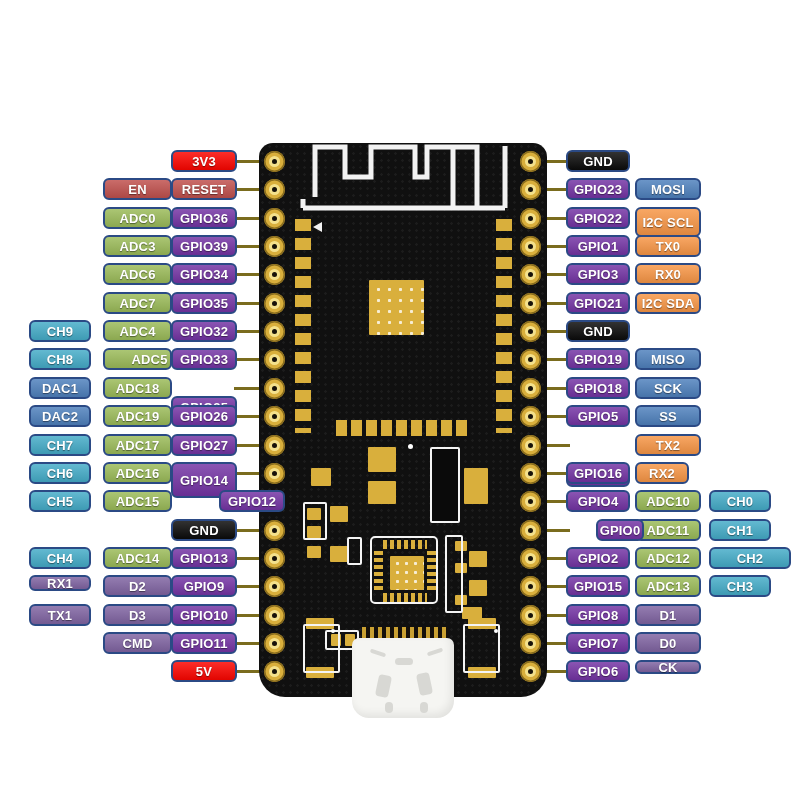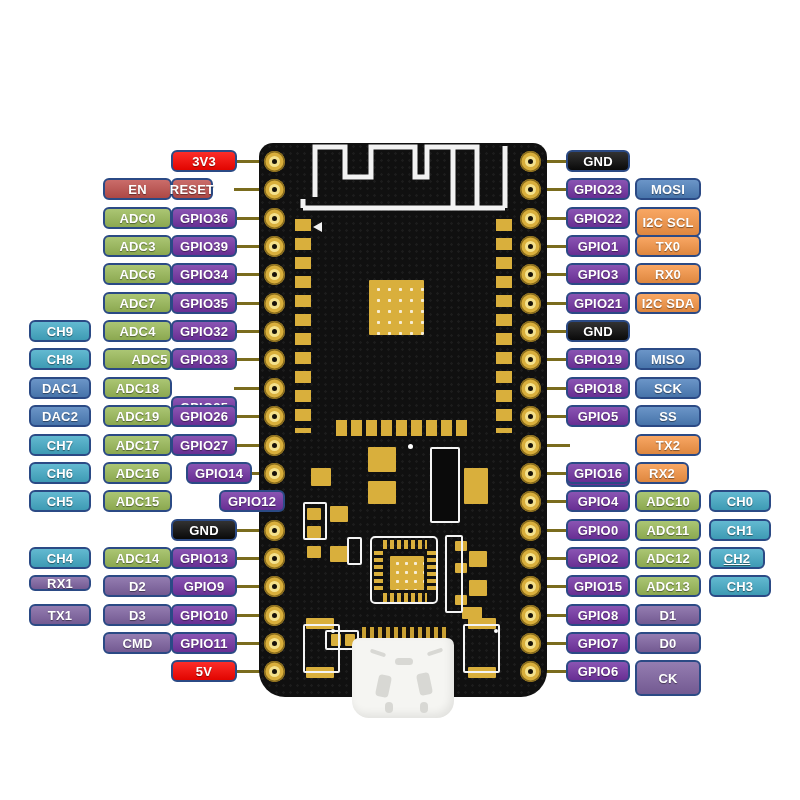--- a/index.html
+++ b/index.html
@@ -126,21 +126,21 @@
     <div class="wire" style="left: 234px; top: 642px; width: 44px; background: rgb(122, 108, 30);"></div>
     <div class="wire" style="left: 528px; top: 642px; width: 42px; background: rgb(122, 108, 30);"></div>
     <div class="hole" style="left: 264px; top: 633px;"></div>
     <div class="hole" style="left: 520px; top: 633px;"></div>
     <div class="wire" style="left: 234px; top: 670px; width: 44px; background: rgb(122, 108, 30);"></div>
     <div class="wire" style="left: 528px; top: 670px; width: 42px; background: rgb(122, 108, 30);"></div>
     <div class="hole" style="left: 264px; top: 661px;"></div>
     <div class="hole" style="left: 520px; top: 661px;"></div>
     <div class="pin" style="left: 171px; top: 150px; width: 66px; height: 22px; background-color: rgb(251, 5, 0); border: 2px solid rgb(43, 74, 133);">3V3</div>
     <div class="pin" style="left: 103px; top: 178px; width: 69px; height: 22px; background-color: rgb(192, 80, 77); border: 2px solid rgb(43, 74, 133);">EN</div>
-    <div class="pin" style="left: 171px; top: 178px; width: 42px; height: 22px; background-color: rgb(192, 80, 77); border: 2px solid rgb(43, 74, 133);">RESET</div>
+    <div class="pin" style="left: 171px; top: 178px; width: 66px; height: 22px; background-color: rgb(192, 80, 77); border: 2px solid rgb(43, 74, 133);">RESET</div>
     <div class="pin" style="left: 103px; top: 207px; width: 69px; height: 22px; background-color: rgb(155, 187, 89); border: 2px solid rgb(43, 74, 133);">ADC0</div>
     <div class="pin" style="left: 171px; top: 207px; width: 66px; height: 22px; background-color: rgb(116, 52, 164); border: 2px solid rgb(43, 74, 133);">GPIO36</div>
     <div class="pin" style="left: 103px; top: 235px; width: 69px; height: 22px; background-color: rgb(155, 187, 89); border: 2px solid rgb(43, 74, 133);">ADC3</div>
     <div class="pin" style="left: 171px; top: 235px; width: 66px; height: 22px; background-color: rgb(116, 52, 164); border: 2px solid rgb(43, 74, 133);">GPIO39</div>
     <div class="pin" style="left: 103px; top: 263px; width: 69px; height: 22px; background-color: rgb(155, 187, 89); border: 2px solid rgb(43, 74, 133);">ADC6</div>
     <div class="pin" style="left: 171px; top: 263px; width: 66px; height: 22px; background-color: rgb(116, 52, 164); border: 2px solid rgb(43, 74, 133);">GPIO34</div>
     <div class="pin" style="left: 103px; top: 292px; width: 69px; height: 22px; background-color: rgb(155, 187, 89); border: 2px solid rgb(43, 74, 133);">ADC7</div>
     <div class="pin" style="left: 171px; top: 292px; width: 66px; height: 22px; background-color: rgb(116, 52, 164); border: 2px solid rgb(43, 74, 133);">GPIO35</div>
     <div class="pin" style="left: 29px; top: 320px; width: 62px; height: 22px; background-color: rgb(69, 172, 200); border: 2px solid rgb(43, 74, 133);">CH9</div>
     <div class="pin" style="left: 103px; top: 320px; width: 69px; height: 22px; background-color: rgb(155, 187, 89); border: 2px solid rgb(43, 74, 133);">ADC4</div>
@@ -152,21 +152,21 @@
     <div class="pin" style="left: 103px; top: 377px; width: 69px; height: 22px; background-color: rgb(155, 187, 89); border: 2px solid rgb(43, 74, 133);">ADC18</div>
     <div class="pin" style="left: 171px; top: 396px; width: 66px; height: 22px; background-color: rgb(116, 52, 164); border: 2px solid rgb(43, 74, 133);">GPIO25</div>
     <div class="pin" style="left: 29px; top: 405px; width: 62px; height: 22px; background-color: rgb(79, 129, 189); border: 2px solid rgb(43, 74, 133);">DAC2</div>
     <div class="pin" style="left: 103px; top: 405px; width: 69px; height: 22px; background-color: rgb(155, 187, 89); border: 2px solid rgb(43, 74, 133);">ADC19</div>
     <div class="pin" style="left: 171px; top: 405px; width: 66px; height: 22px; background-color: rgb(116, 52, 164); border: 2px solid rgb(43, 74, 133);">GPIO26</div>
     <div class="pin" style="left: 29px; top: 434px; width: 62px; height: 22px; background-color: rgb(69, 172, 200); border: 2px solid rgb(43, 74, 133);">CH7</div>
     <div class="pin" style="left: 103px; top: 434px; width: 69px; height: 22px; background-color: rgb(155, 187, 89); border: 2px solid rgb(43, 74, 133);">ADC17</div>
     <div class="pin" style="left: 171px; top: 434px; width: 66px; height: 22px; background-color: rgb(116, 52, 164); border: 2px solid rgb(43, 74, 133);">GPIO27</div>
     <div class="pin" style="left: 29px; top: 462px; width: 62px; height: 22px; background-color: rgb(69, 172, 200); border: 2px solid rgb(43, 74, 133);">CH6</div>
     <div class="pin" style="left: 103px; top: 462px; width: 69px; height: 22px; background-color: rgb(155, 187, 89); border: 2px solid rgb(43, 74, 133);">ADC16</div>
-    <div class="pin" style="left: 186px; top: 462px; width: 66px; height: 22px; background-color: rgb(116, 52, 164); border: 2px solid rgb(43, 74, 133);">GPIO14</div>
+    <div class="pin" style="left: 171px; top: 462px; width: 66px; height: 36px; background-color: rgb(116, 52, 164); border: 2px solid rgb(43, 74, 133);">GPIO14</div>
     <div class="pin" style="left: 29px; top: 490px; width: 62px; height: 22px; background-color: rgb(69, 172, 200); border: 2px solid rgb(43, 74, 133);">CH5</div>
     <div class="pin" style="left: 103px; top: 490px; width: 69px; height: 22px; background-color: rgb(155, 187, 89); border: 2px solid rgb(43, 74, 133);">ADC15</div>
     <div class="pin" style="left: 171px; top: 490px; width: 66px; height: 22px; background-color: rgb(116, 52, 164); border: 2px solid rgb(43, 74, 133); margin-left: 48px;">GPIO12</div>
     <div class="pin" style="left: 171px; top: 519px; width: 66px; height: 22px; background-color: rgb(11, 11, 11); border: 2px solid rgb(43, 74, 133);">GND</div>
     <div class="pin" style="left: 29px; top: 547px; width: 62px; height: 22px; background-color: rgb(69, 172, 200); border: 2px solid rgb(43, 74, 133);">CH4</div>
     <div class="pin" style="left: 103px; top: 547px; width: 69px; height: 22px; background-color: rgb(155, 187, 89); border: 2px solid rgb(43, 74, 133);">ADC14</div>
     <div class="pin" style="left: 171px; top: 547px; width: 66px; height: 22px; background-color: rgb(116, 52, 164); border: 2px solid rgb(43, 74, 133);">GPIO13</div>
     <div class="pin" style="left: 29px; top: 575px; width: 62px; height: 16px; background-color: rgb(128, 100, 162); border: 2px solid rgb(43, 74, 133);">RX1</div>
     <div class="pin" style="left: 103px; top: 575px; width: 69px; height: 22px; background-color: rgb(128, 100, 162); border: 2px solid rgb(43, 74, 133);">D2</div>
     <div class="pin" style="left: 171px; top: 575px; width: 66px; height: 22px; background-color: rgb(116, 52, 164); border: 2px solid rgb(43, 74, 133);">GPIO9</div>
@@ -196,32 +196,32 @@
     <div class="pin" style="left: 566px; top: 405px; width: 64px; height: 22px; background-color: rgb(116, 52, 164); border: 2px solid rgb(43, 74, 133);">GPIO5</div>
     <div class="pin" style="left: 635px; top: 434px; width: 66px; height: 22px; background-color: rgb(247, 150, 70); border: 2px solid rgb(43, 74, 133);">TX2</div>
     <div class="pin" style="left: 566px; top: 434px; width: 64px; height: 22px; background-color: rgb(116, 52, 164); border: 2px solid rgb(43, 74, 133); margin-top: 31px;">GPIO17</div>
     <div class="pin" style="left: 635px; top: 462px; width: 54px; height: 22px; background-color: rgb(247, 150, 70); border: 2px solid rgb(43, 74, 133);">RX2</div>
     <div class="pin" style="left: 566px; top: 462px; width: 64px; height: 22px; background-color: rgb(116, 52, 164); border: 2px solid rgb(43, 74, 133);">GPIO16</div>
     <div class="pin" style="left: 709px; top: 490px; width: 62px; height: 22px; background-color: rgb(69, 172, 200); border: 2px solid rgb(43, 74, 133);">CH0</div>
     <div class="pin" style="left: 635px; top: 490px; width: 66px; height: 22px; background-color: rgb(155, 187, 89); border: 2px solid rgb(43, 74, 133);">ADC10</div>
     <div class="pin" style="left: 566px; top: 490px; width: 64px; height: 22px; background-color: rgb(116, 52, 164); border: 2px solid rgb(43, 74, 133);">GPIO4</div>
     <div class="pin" style="left: 709px; top: 519px; width: 62px; height: 22px; background-color: rgb(69, 172, 200); border: 2px solid rgb(43, 74, 133);">CH1</div>
     <div class="pin" style="left: 635px; top: 519px; width: 66px; height: 22px; background-color: rgb(155, 187, 89); border: 2px solid rgb(43, 74, 133);">ADC11</div>
-    <div class="pin" style="left: 566px; top: 519px; width: 64px; height: 22px; background-color: rgb(116, 52, 164); border: 2px solid rgb(43, 74, 133); text-align: right;">GPIO0</div>
-    <div class="pin" style="left: 709px; top: 547px; width: 56px; height: 22px; background-color: rgb(69, 172, 200); border: 2px solid rgb(43, 74, 133); text-decoration: underline;">CH2</div>
+    <div class="pin" style="left: 596px; top: 519px; width: 48px; height: 22px; background-color: rgb(116, 52, 164); border: 2px solid rgb(43, 74, 133); text-align: right;">GPIO0</div>
+    <div class="pin" style="left: 709px; top: 547px; width: 82px; height: 22px; background-color: rgb(69, 172, 200); border: 2px solid rgb(43, 74, 133);">CH2</div>
     <div class="pin" style="left: 635px; top: 547px; width: 66px; height: 22px; background-color: rgb(155, 187, 89); border: 2px solid rgb(43, 74, 133);">ADC12</div>
     <div class="pin" style="left: 566px; top: 547px; width: 64px; height: 22px; background-color: rgb(116, 52, 164); border: 2px solid rgb(43, 74, 133);">GPIO2</div>
     <div class="pin" style="left: 709px; top: 575px; width: 62px; height: 22px; background-color: rgb(69, 172, 200); border: 2px solid rgb(43, 74, 133);">CH3</div>
     <div class="pin" style="left: 635px; top: 575px; width: 66px; height: 22px; background-color: rgb(155, 187, 89); border: 2px solid rgb(43, 74, 133);">ADC13</div>
     <div class="pin" style="left: 566px; top: 575px; width: 64px; height: 22px; background-color: rgb(116, 52, 164); border: 2px solid rgb(43, 74, 133);">GPIO15</div>
     <div class="pin" style="left: 635px; top: 604px; width: 66px; height: 22px; background-color: rgb(128, 100, 162); border: 2px solid rgb(43, 74, 133);">D1</div>
     <div class="pin" style="left: 566px; top: 604px; width: 64px; height: 22px; background-color: rgb(116, 52, 164); border: 2px solid rgb(43, 74, 133);">GPIO8</div>
     <div class="pin" style="left: 635px; top: 632px; width: 66px; height: 22px; background-color: rgb(128, 100, 162); border: 2px solid rgb(43, 74, 133);">D0</div>
     <div class="pin" style="left: 566px; top: 632px; width: 64px; height: 22px; background-color: rgb(116, 52, 164); border: 2px solid rgb(43, 74, 133);">GPIO7</div>
-    <div class="pin" style="left: 635px; top: 660px; width: 66px; height: 36px; background-color: rgb(128, 100, 162); border: 2px solid rgb(43, 74, 133);">CK</div>
+    <div class="pin" style="left: 635px; top: 660px; width: 66px; height: 14px; background-color: rgb(128, 100, 162); border: 2px solid rgb(43, 74, 133);">CK</div>
     <div class="pin" style="left: 566px; top: 660px; width: 64px; height: 22px; background-color: rgb(116, 52, 164); border: 2px solid rgb(43, 74, 133);">GPIO6</div>
     <div class="strip" style="left: 295px; top: 219px; width: 16px; height: 214px; background: repeating-linear-gradient(rgb(217, 175, 60) 0px, rgb(217, 175, 60) 12px, transparent 12px, transparent 19px);"></div>
     <div class="strip" style="left: 496px; top: 219px; width: 16px; height: 214px; background: repeating-linear-gradient(rgb(217, 175, 60) 0px, rgb(217, 175, 60) 12px, transparent 12px, transparent 19px);"></div>
     <div class="strip" style="left: 336px; top: 420px; width: 132px; height: 16px; background: repeating-linear-gradient(90deg, rgb(217, 175, 60) 0px, rgb(217, 175, 60) 11px, transparent 11px, transparent 15px);"></div>
     <div class="pad dotgrid" style="left: 369px; top: 280px; width: 55px; height: 55px; background-color: rgb(217, 175, 60); background-size: 11px 11px; background-position: 4px 4px;"></div>
     <div class="silk" style="left: 370px; top: 536px; width: 68px; height: 68px; border-radius: 5px;"></div>
     <div class="pad dotgrid" style="left: 390px; top: 556px; width: 34px; height: 34px; background-color: rgb(217, 175, 60); background-size: 9px 9px; background-position: 3px 3px;"></div>
     <div class="strip" style="left: 383px; top: 540px; width: 44px; height: 9px; background: repeating-linear-gradient(90deg, rgb(217, 175, 60) 0px, rgb(217, 175, 60) 4px, transparent 4px, transparent 7px);"></div>
     <div class="strip" style="left: 383px; top: 593px; width: 44px; height: 9px; background: repeating-linear-gradient(90deg, rgb(217, 175, 60) 0px, rgb(217, 175, 60) 4px, transparent 4px, transparent 7px);"></div>
     <div class="strip" style="left: 374px; top: 551px; width: 9px; height: 42px; background: repeating-linear-gradient(rgb(217, 175, 60) 0px, rgb(217, 175, 60) 4px, transparent 4px, transparent 7px);"></div>

